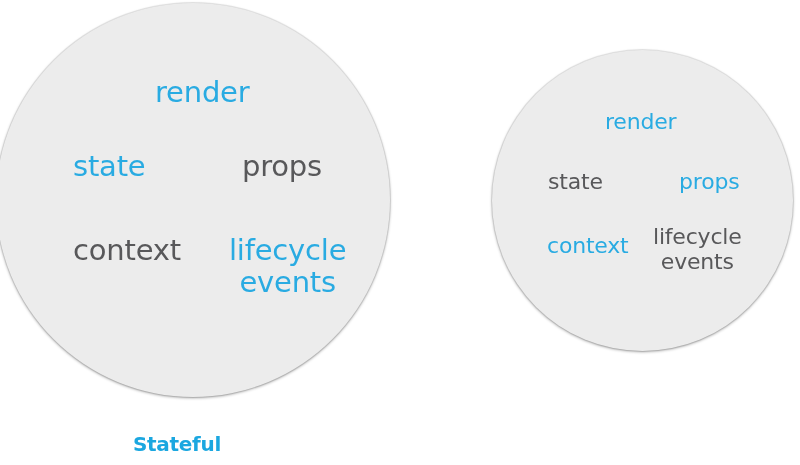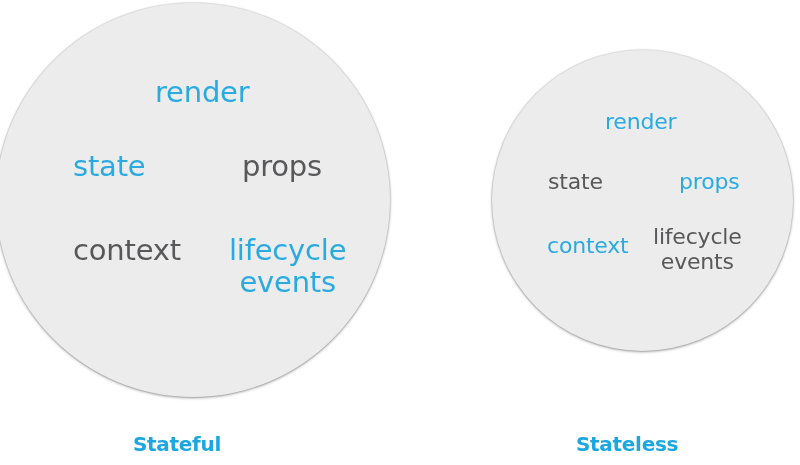--- a/index.html
+++ b/index.html
@@ -111,15 +111,14 @@
 
   <div class="word sl-word blue w-sl-props">props</div>
 
   <div class="word sl-word blue w-sl-context">context</div>
 
   <div class="word sl-word grey w-sl-lifecycle">
     <span>lifecycle</span>
     <span class="line2">events</span>
   </div>
 
-  <div class="caption caption-stateless">Stateless</div>
 
 </div>
 
 </body></html>

